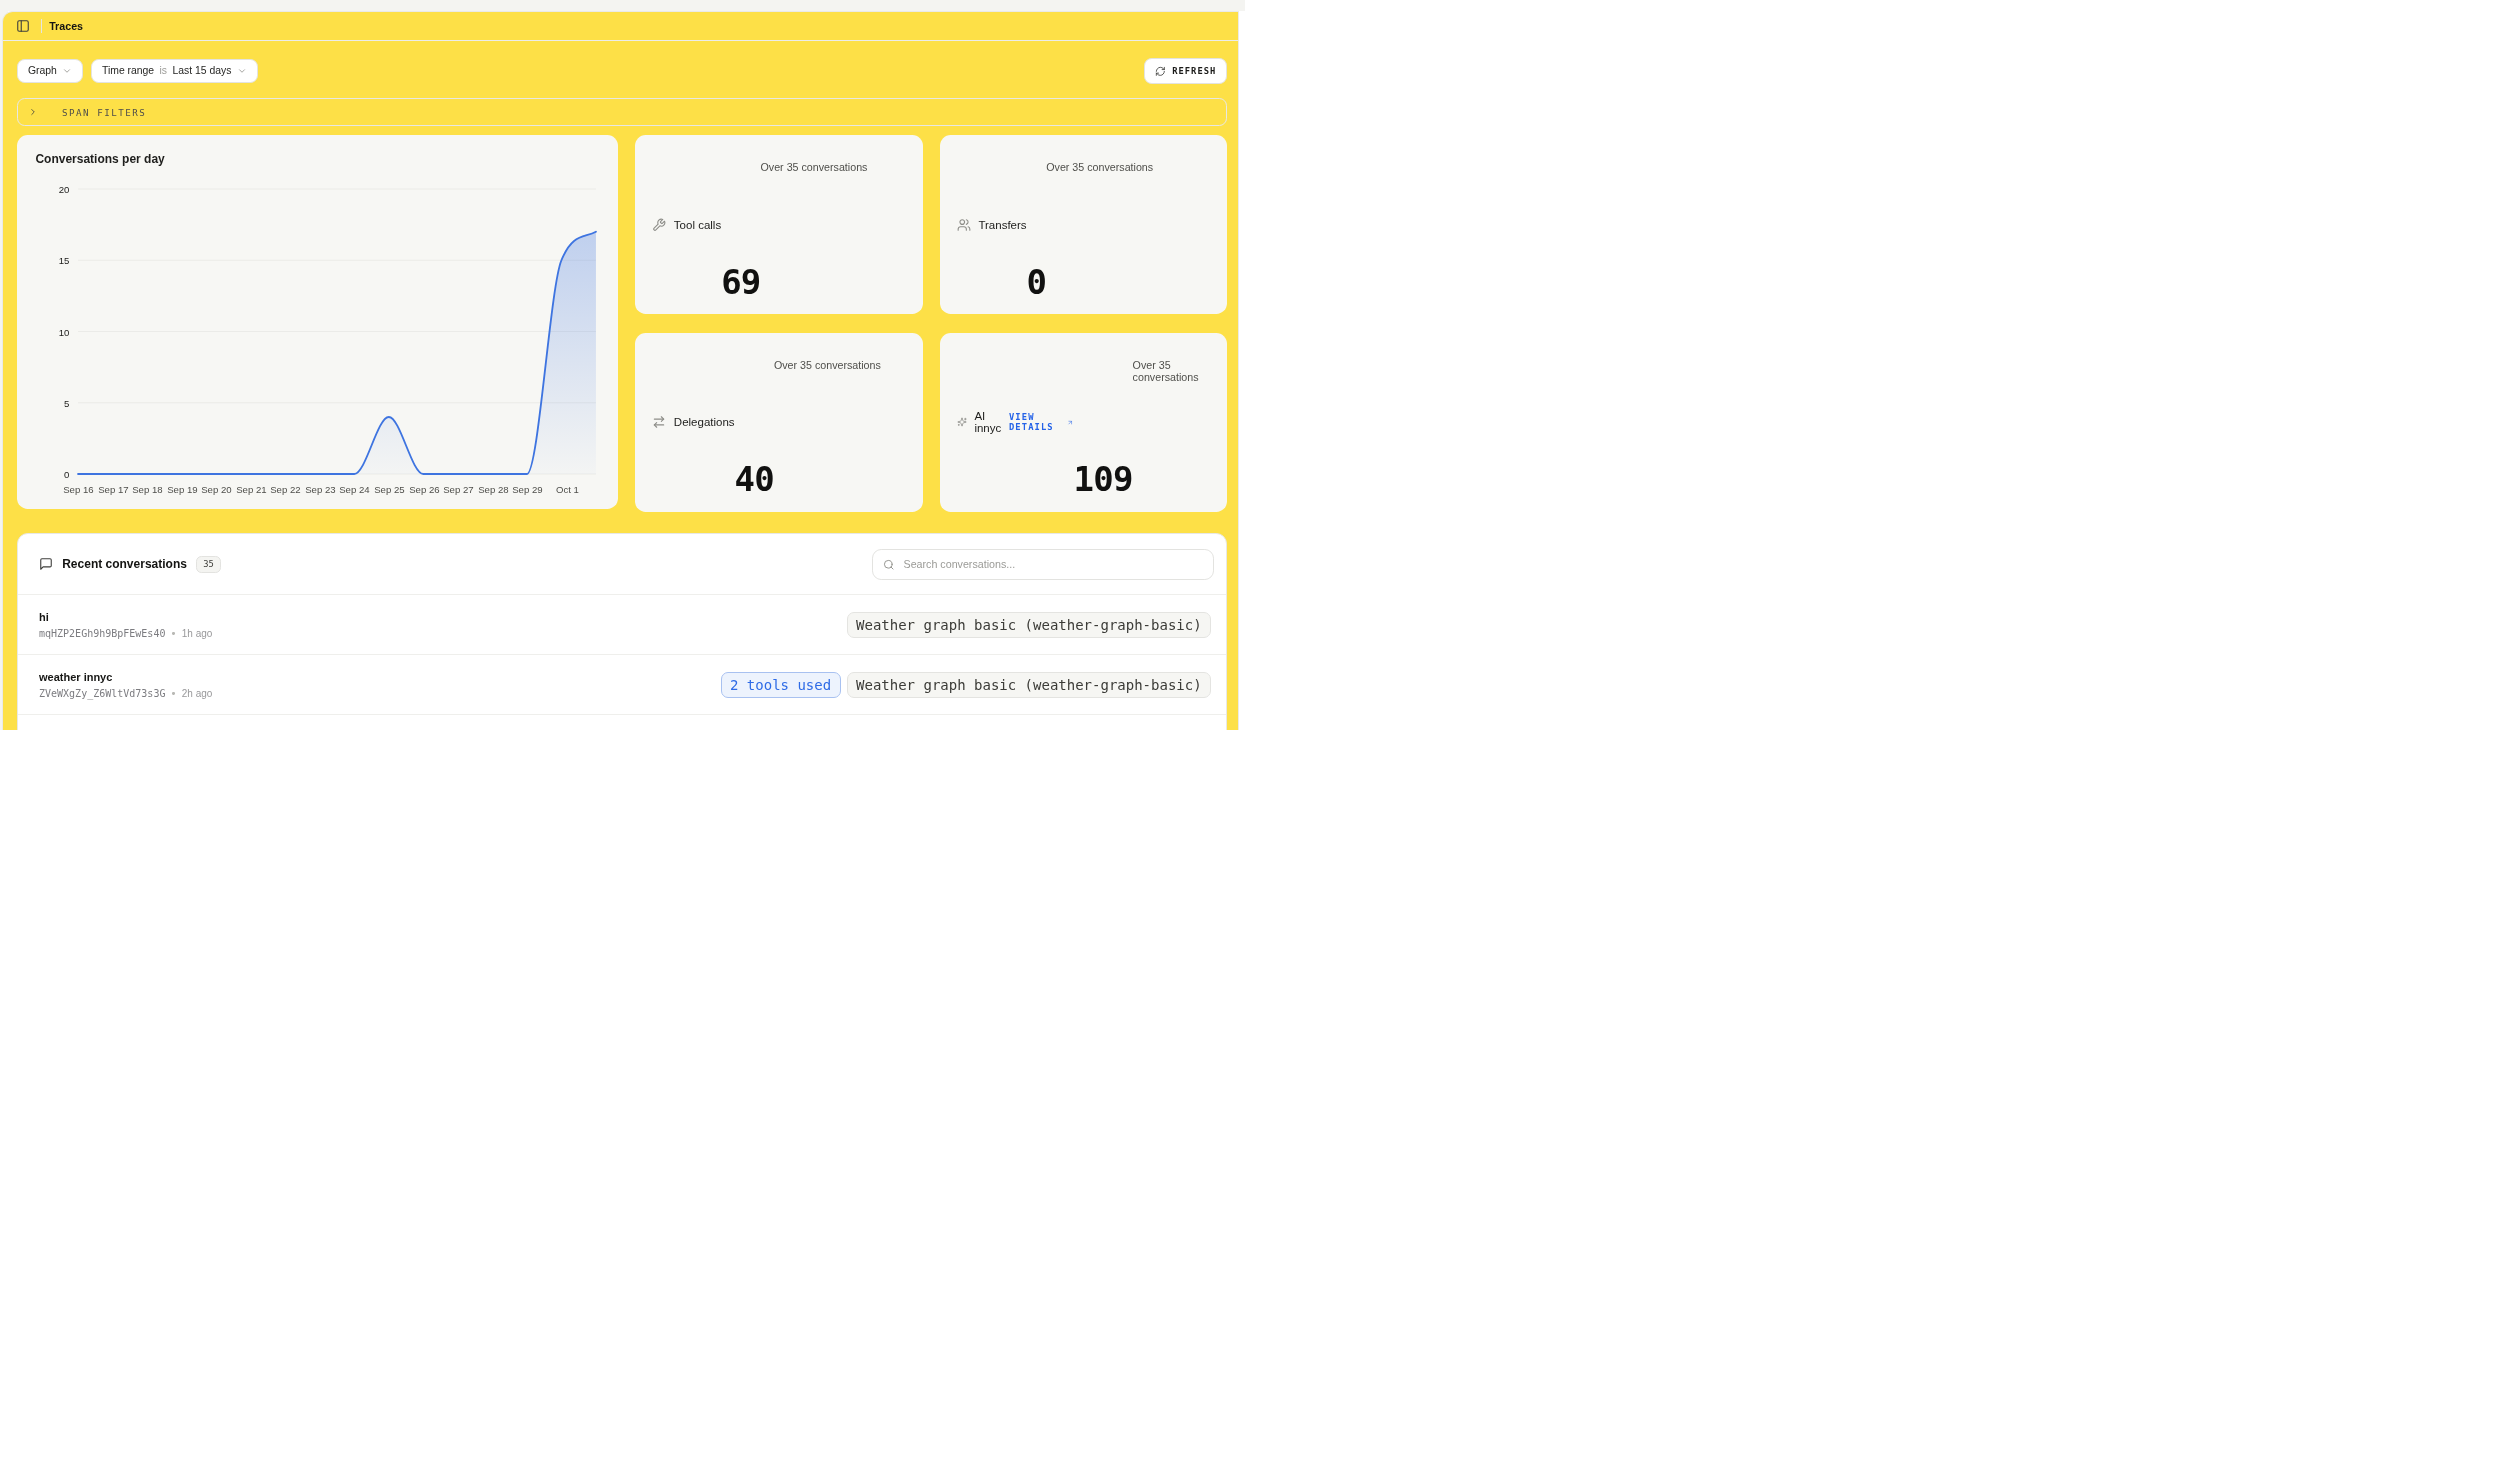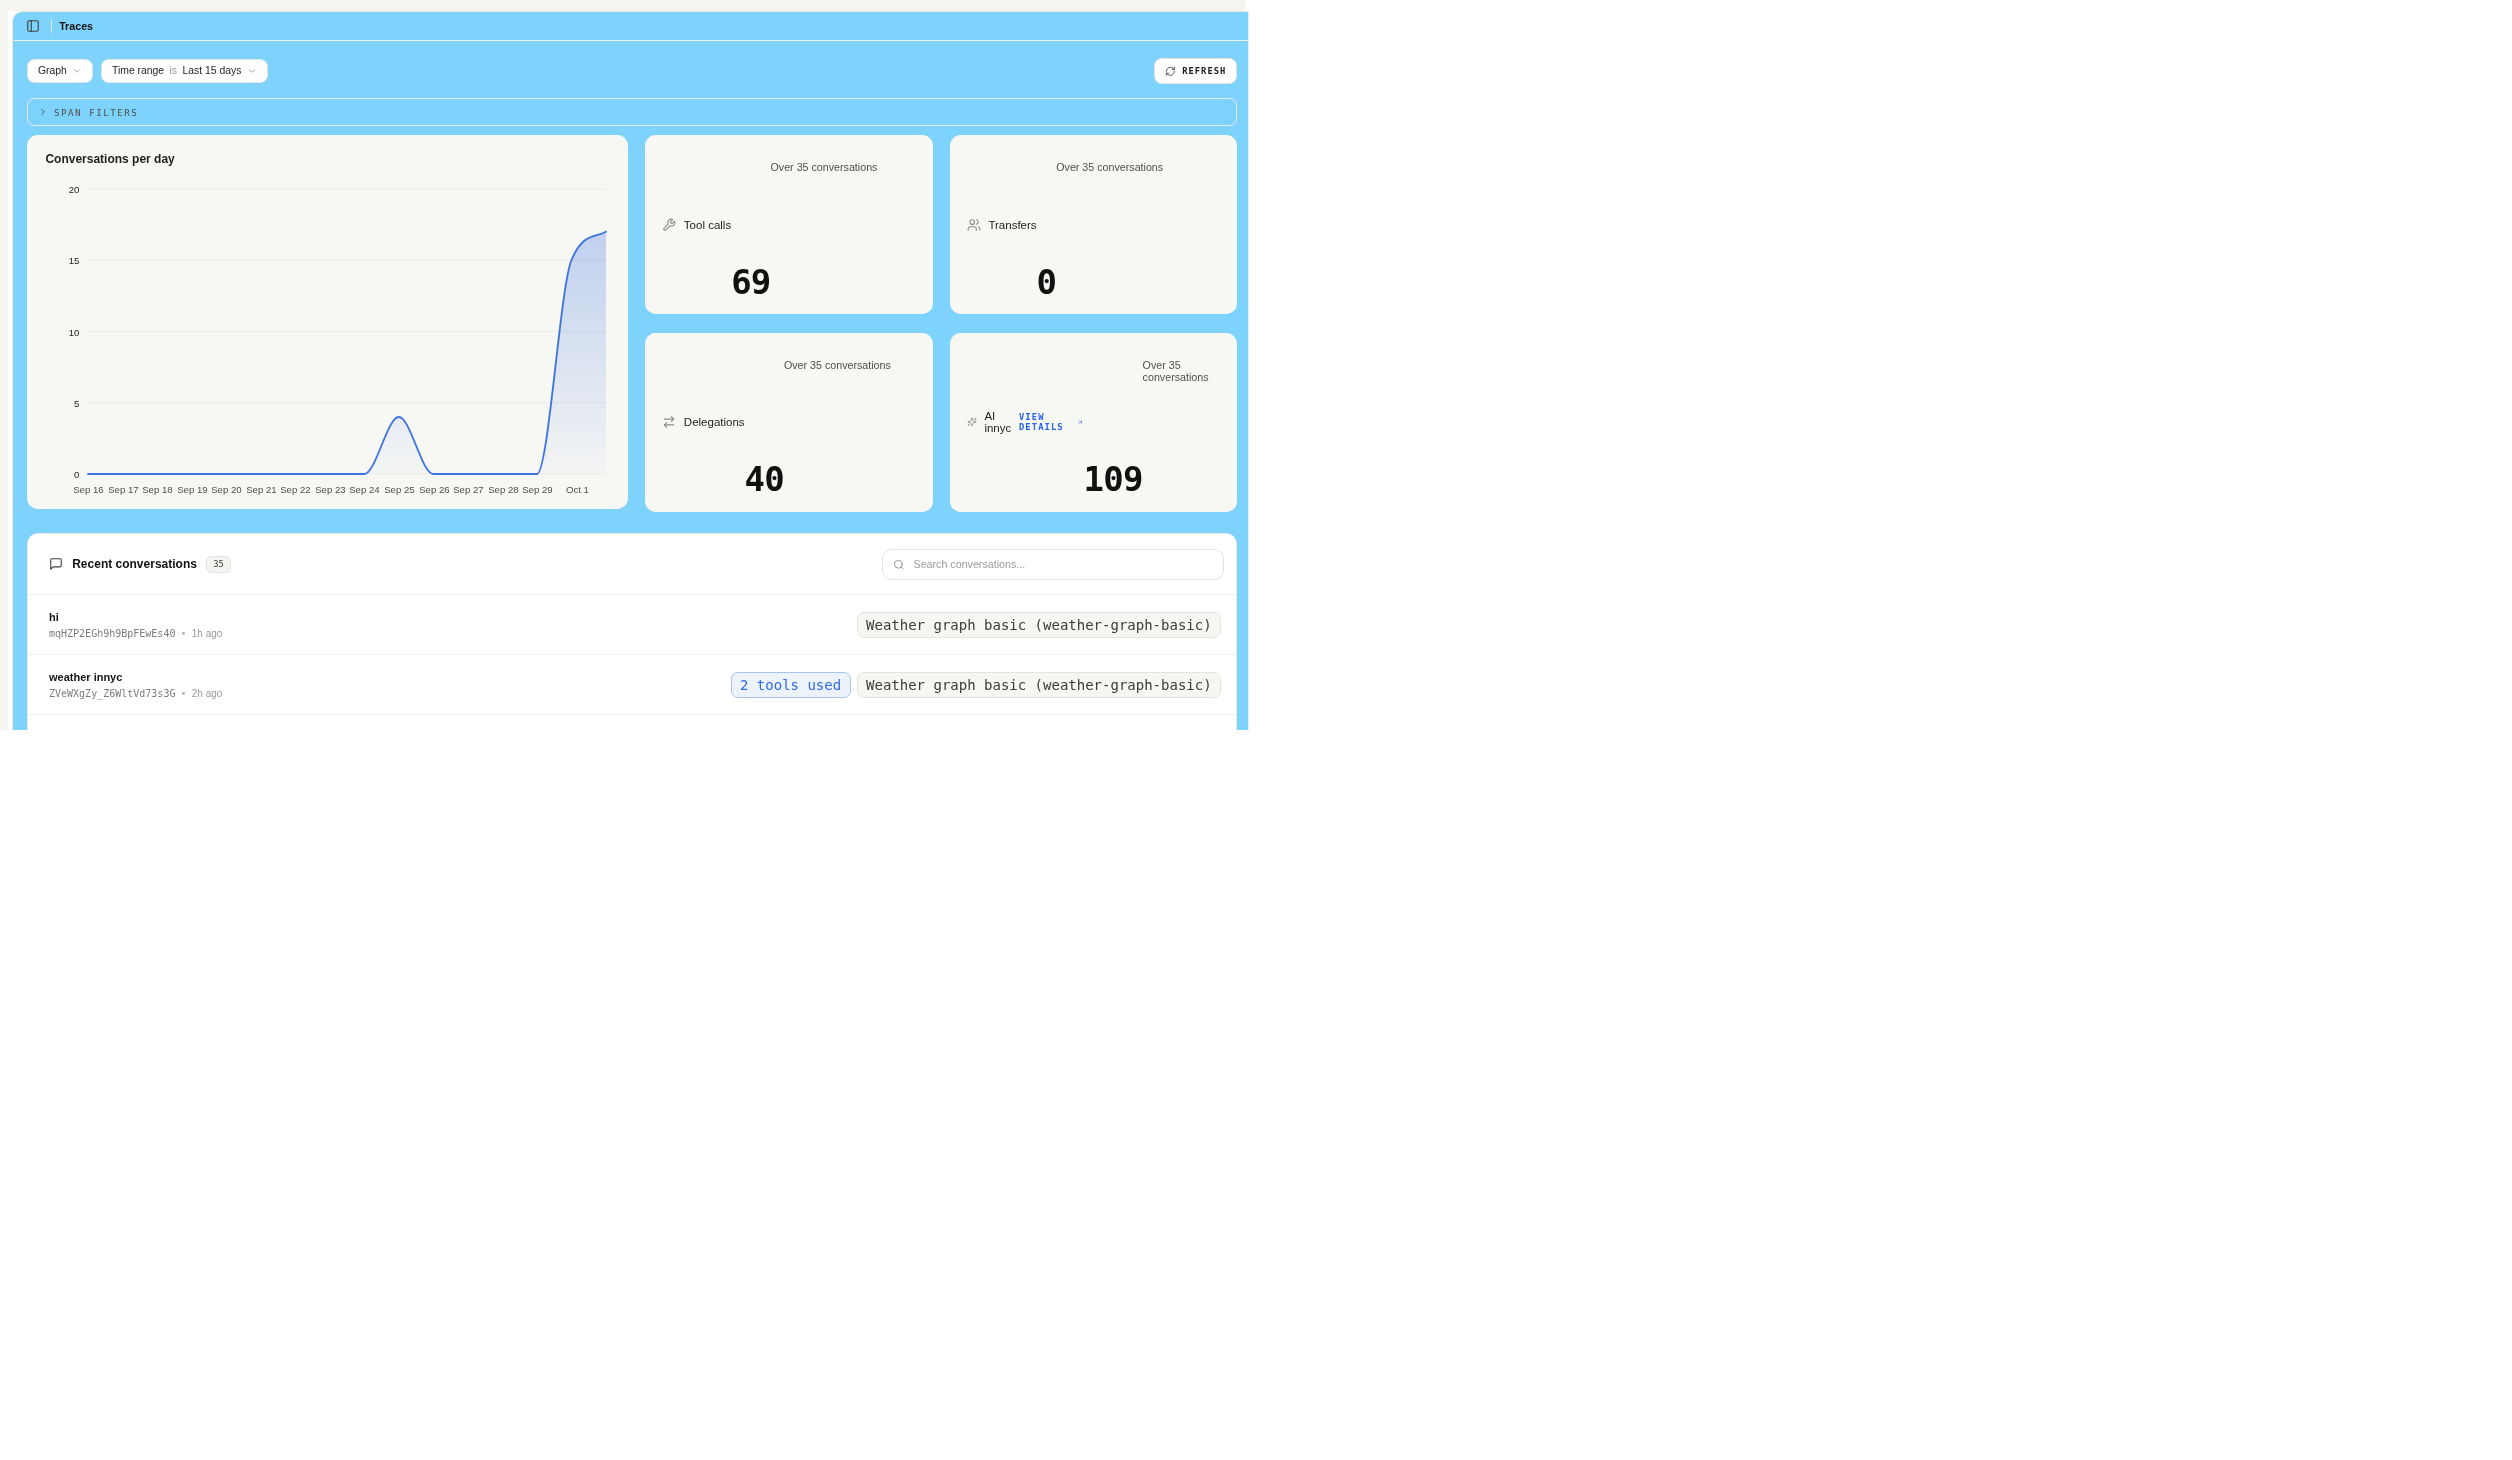--- a/index.html
+++ b/index.html
@@ -1,39 +1,39 @@
 <!DOCTYPE html>
 <html style="font-size:12.3px"><head>
 <meta charset="utf-8">
 <style>
   html,body{margin:0;padding:0;background:#ffffff;width:1256px;height:730px;overflow:hidden;
     font-family:"Liberation Sans",sans-serif;-webkit-font-smoothing:antialiased;color:#1c1c1a;}
   .mono{font-family:"DejaVu Sans Mono",monospace;}
   #outer-top{position:absolute;left:0;top:0;width:1245px;height:10.7px;background:#f4f4f1;}
   #outer-left{position:absolute;left:0;top:0;width:7.7px;height:730px;background:#f4f4f1;}
-  .app-panel{position:absolute;left:12px;top:10.7px;width:1237px;height:719px;background:#7dd3fc;
+  .app-panel{position:absolute;left:2px;top:10.7px;width:1237px;height:719px;background:#fde047;
     border:0.8px solid #eaeae7;border-bottom:none;border-radius:10.7px 0 0 0;box-sizing:border-box;overflow:hidden;}
   
   .hdr{display:flex;align-items:center;height:28px;padding-left:10px;border-bottom:0.8px solid #ececea;gap:7.7px;}
   .icon-btn{display:flex;align-items:center;justify-content:center;width:20px;height:20px;border-radius:4.6px;cursor:pointer;}
   .hdr-divider{width:0.8px;height:14px;background:#e4e4e1;}
   .hdr-title{font-size:10.7px;font-weight:600;color:#141412;}
   svg.ic{display:block;stroke:#3f3f3c;fill:none;stroke-width:1.9;stroke-linecap:round;stroke-linejoin:round;}
   svg.ic.gray{stroke:#8d8d88;}
   svg.ic.blue{stroke:#2563e8;}
   
   .toolbar{display:flex;align-items:center;margin:17px 10.7px 0 14px;gap:7.7px;}
   .pill{display:inline-flex;align-items:center;gap:5.4px;height:24.5px;padding:0 10px;border:0.8px solid #e3e3e0;
     border-radius:7.7px;background:#fff;font-size:10.4px;color:#262624;cursor:pointer;box-sizing:border-box;}
   .pill .op{color:#9c9c98;}
   .spacer{flex:1;}
   .refresh-btn{display:inline-flex;align-items:center;gap:6.1px;height:24.5px;padding:0 10px;border:0.8px solid #e3e3e0;
     border-radius:7.7px;background:#fff;font-size:8.8px;letter-spacing:1px;font-weight:600;color:#1b1b19;cursor:pointer;}
   
-  .span-filters{display:flex;align-items:center;gap:6px;margin:14px 10.7px 0 14px;height:28px;padding:12px 10px;
+  .span-filters{display:flex;align-items:center;gap:24px;margin:14px 10.7px 0 14px;height:28px;padding:12px 10px;
     border:0.8px solid #e7e7e4;border-radius:7.7px;font-size:9.2px;letter-spacing:1.5px;color:#504f4b;cursor:pointer;box-sizing:border-box;}
   
   .main{display:grid;grid-template-columns:1fr 0.985fr;gap:17px;margin:9.2px 10.7px 0 14px;}
   .chart-card{background:#f7f7f4;border-radius:10.7px;height:374px;padding:17px 18.4px 0 18.4px;box-sizing:border-box;}
   .chart-title{font-size:12px;font-weight:550;color:#1f1f1d;}
   .chart-area{position:relative;height:285px;margin-top:23px;}
   .y-axis-label{position:absolute;width:34px;text-align:right;font-size:9.6px;color:#56565
 2;transform:translateY(-50%);}
   #chart-plot{position:absolute;left:43px;top:0;right:3.1px;bottom:0;}
   #chart-plot svg{overflow:visible;display:block;}

